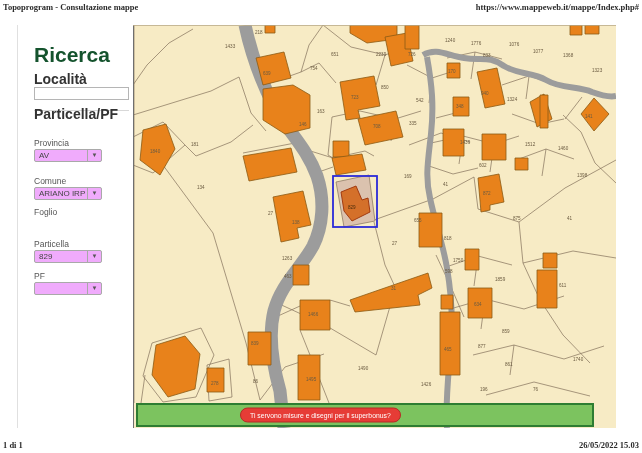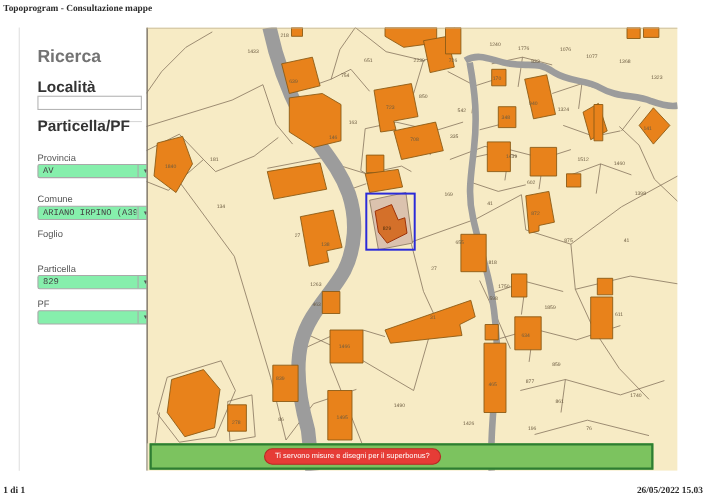--- a/index.html
+++ b/index.html
@@ -13,31 +13,31 @@
     font-family:"Liberation Serif",serif;font-size:8.5px;color:#2b2b2b;font-weight:bold;
   }
   .print-header{top:2px;}
   .print-footer{bottom:3px;gap:32px;}
   
   .sidebar{
     position:absolute;left:17px;top:25px;width:116px;height:403px;
     border-left:1px solid #e0e0e0;background:#fff;
   }
   .sidebar *{box-sizing:border-box;}
-  .sb-title{position:absolute;left:16px;top:18px;margin:0;font-size:16px;font-weight:bold;color:#737373;}
+  .sb-title{position:absolute;left:16px;top:18px;margin:0;font-size:21px;font-weight:bold;color:#14532d;}
   .lbl-bold{position:absolute;left:16px;font-size:14px;font-weight:bold;color:#333;}
   .txt{
     position:absolute;left:16px;top:62px;width:95px;height:13px;
     border:1px solid #b5b5b5;background:#fff;font-size:8px;padding:0 3px;
   }
   .sb-divider{position:absolute;left:16px;top:85px;width:95px;border:none;border-top:1px solid #d8d8d8;margin:0;}
   .flabel{position:absolute;left:16px;font-size:8.5px;color:#555;}
   .select{
-    position:absolute;left:16px;width:106px;height:13px;background:#86efac;
-    border:1px solid #a9a9a9;border-radius:2px;font-size:8px;color:#444;font-family:Liberation Mono, monospace;
+    position:absolute;left:16px;width:68px;height:13px;background:#f0abfc;
+    border:1px solid #a9a9a9;border-radius:2px;font-size:8px;color:#444;
   }
   .sval{
     display:block;margin-right:15px;padding-left:4px;line-height:11px;
     white-space:nowrap;overflow:hidden;
   }
   .sarrow{
     position:absolute;right:0;top:0;bottom:0;width:14px;border-left:1px solid #a9a9a9;
     font-size:6px;color:#555;text-align:center;line-height:11px;
   }
   
@@ -51,20 +51,21 @@
     position:absolute;left:102px;top:50%;transform:translateY(-50%);
     height:15px;padding:0 9px;background:#e63c36;border:1px solid #b52b25;border-radius:8px;
     color:#fff;font-size:6.8px;font-family:"Liberation Sans",sans-serif;white-space:nowrap;cursor:pointer;
   }
 </style>
 </head>
 <body>
 
 <div class="print-header">
   <span>Topoprogram - Consultazione mappe</span>
+  <span>https://www.mappeweb.it/mappe/Index.php#</span>
 </div>
 
 <aside class="sidebar">
   <h1 class="sb-title">Ricerca</h1>
 
   <div class="lbl-bold" style="top:46px">Località</div>
   <input class="txt" value="" style="">
 
   <hr class="sb-divider">
 

